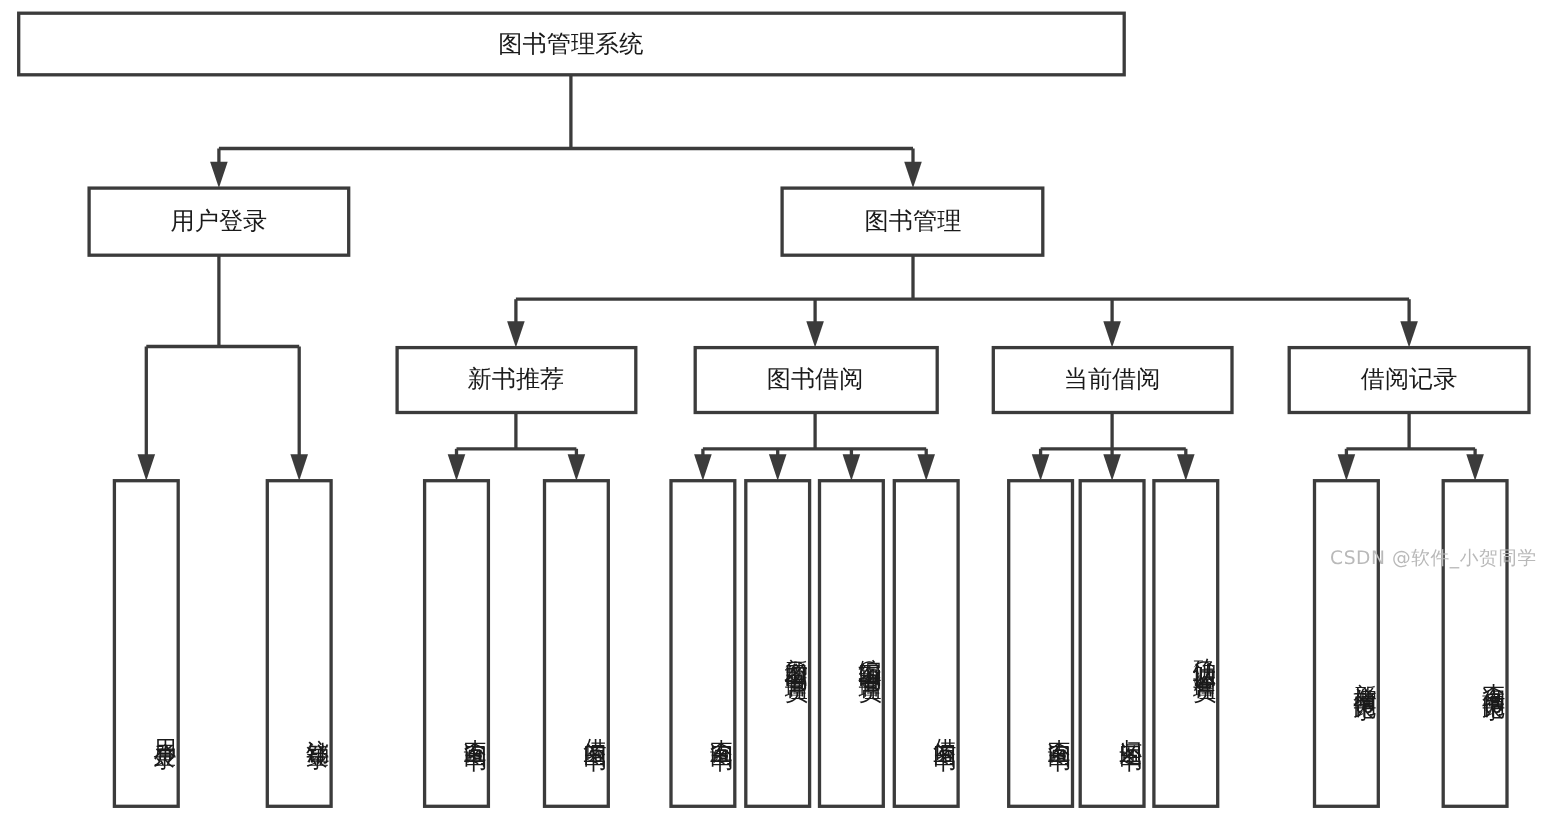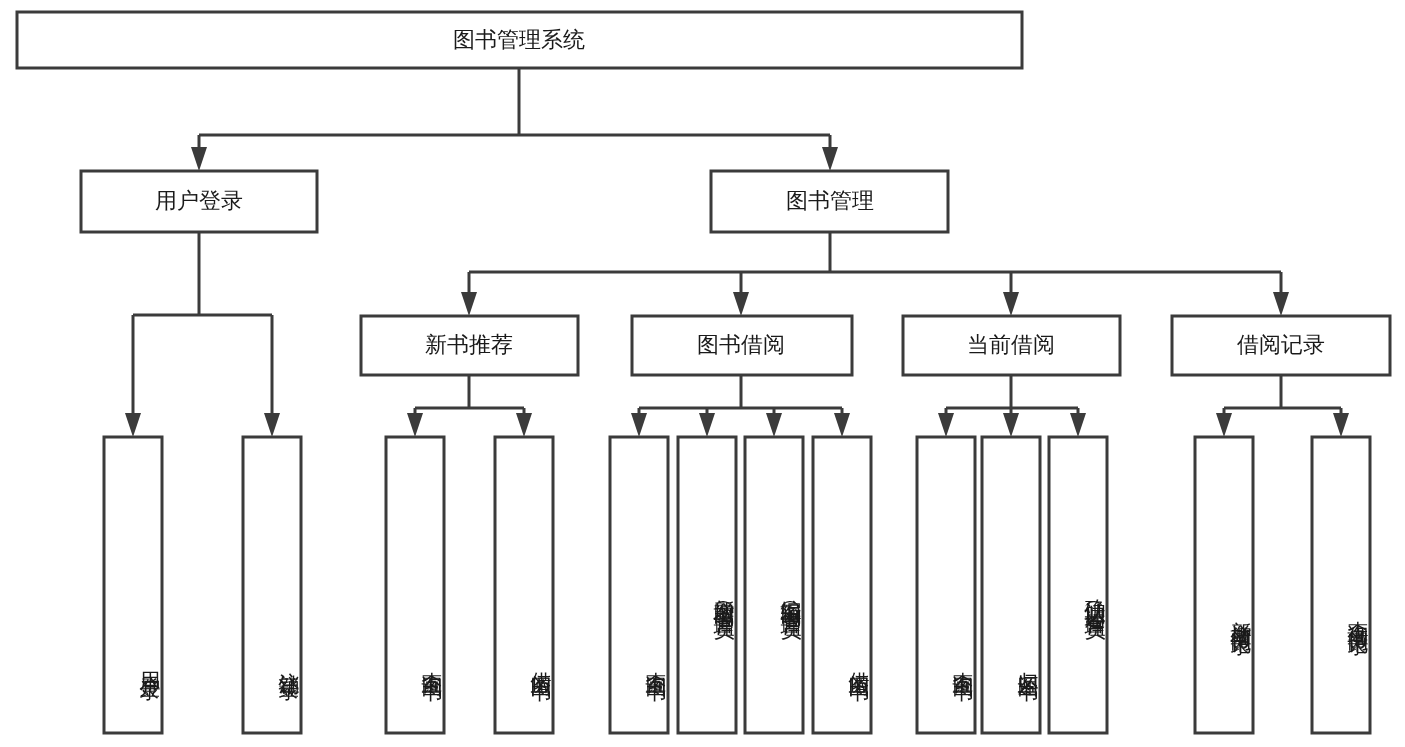--- a/index.html
+++ b/index.html
@@ -226,13 +226,14 @@
   <div class="vlabel" style="left:745px; top:437px; width:58px; height:296px; padding-top:10px;">编辑图书（管理员）</div>
   <div class="vlabel" style="left:813px; top:437px; width:58px; height:296px; padding-top:76px;">借阅图书</div>
 
   <div class="vlabel" style="left:917px; top:437px; width:58px; height:296px; padding-top:76px;">查询图书</div>
   <div class="vlabel" style="left:982px; top:437px; width:58px; height:296px; padding-top:76px;">归还图书</div>
   <div class="vlabel" style="left:1049px; top:437px; width:58px; height:296px; padding-top:10px;">确认归还（管理员）</div>
 
   <div class="vlabel" style="left:1195px; top:437px; width:58px; height:296px; padding-top:28px;">新增借阅记录</div>
   <div class="vlabel" style="left:1312px; top:437px; width:58px; height:296px; padding-top:28px;">查询借阅记录</div>
 
+  <div class="watermark">CSDN @软件_小贺同学</div>
 </div>
 
 </body></html>

